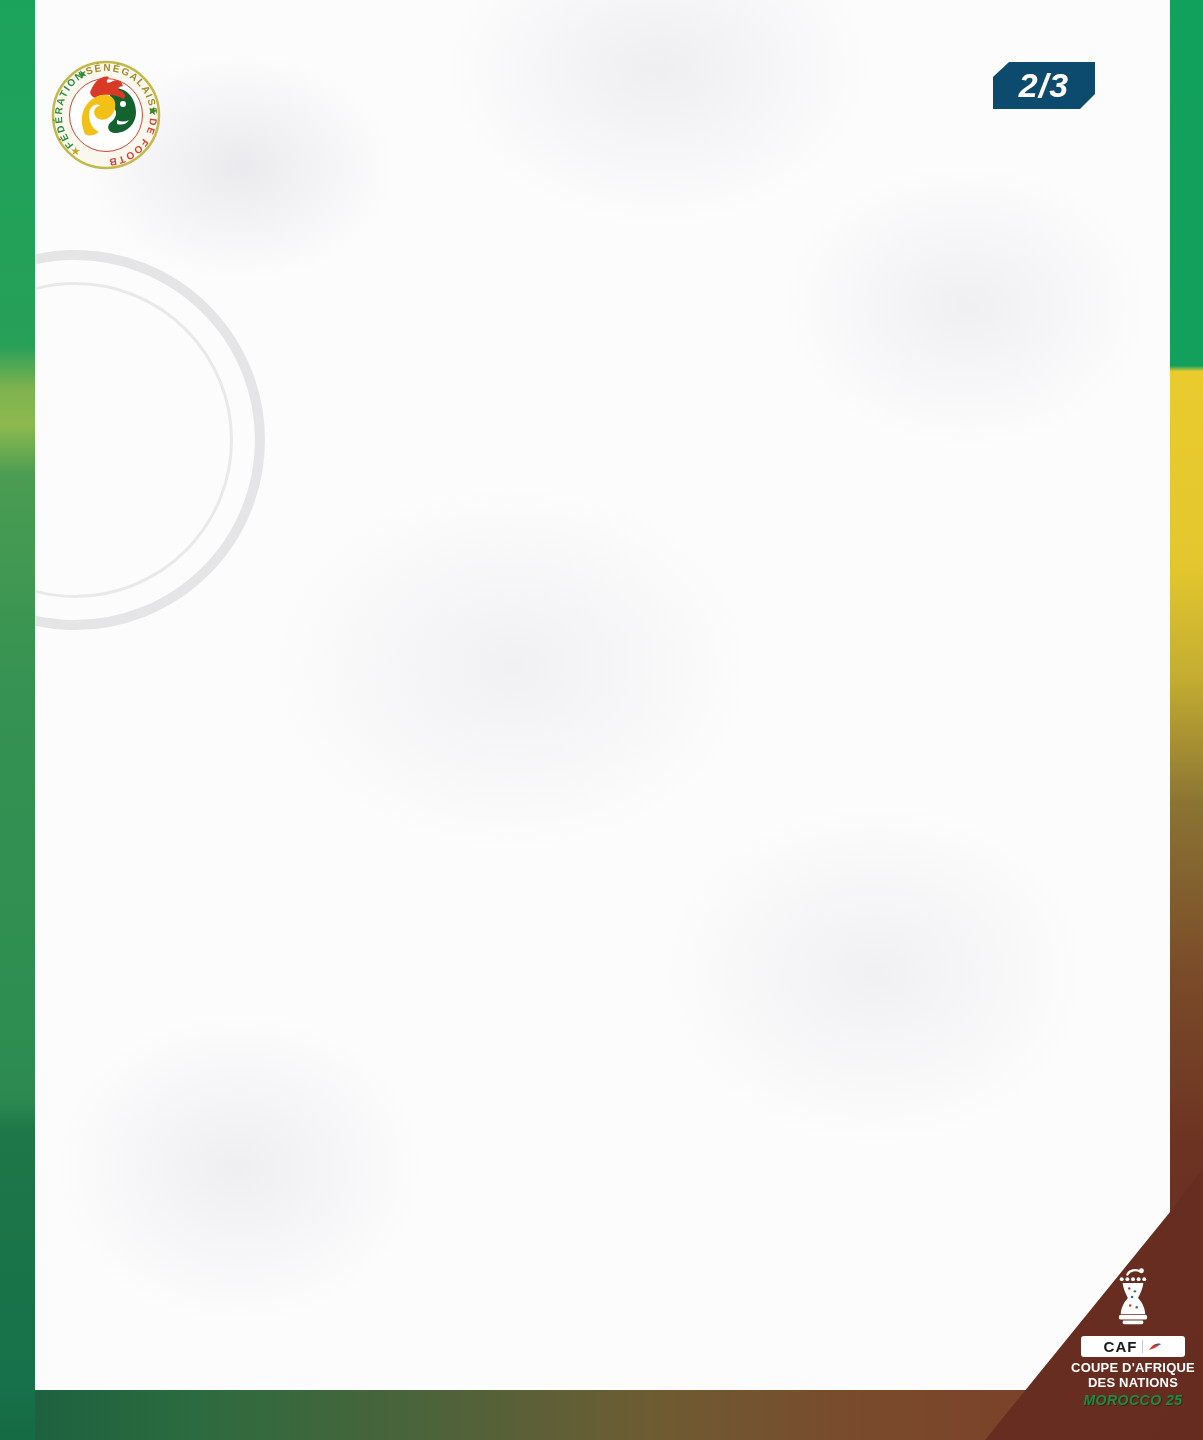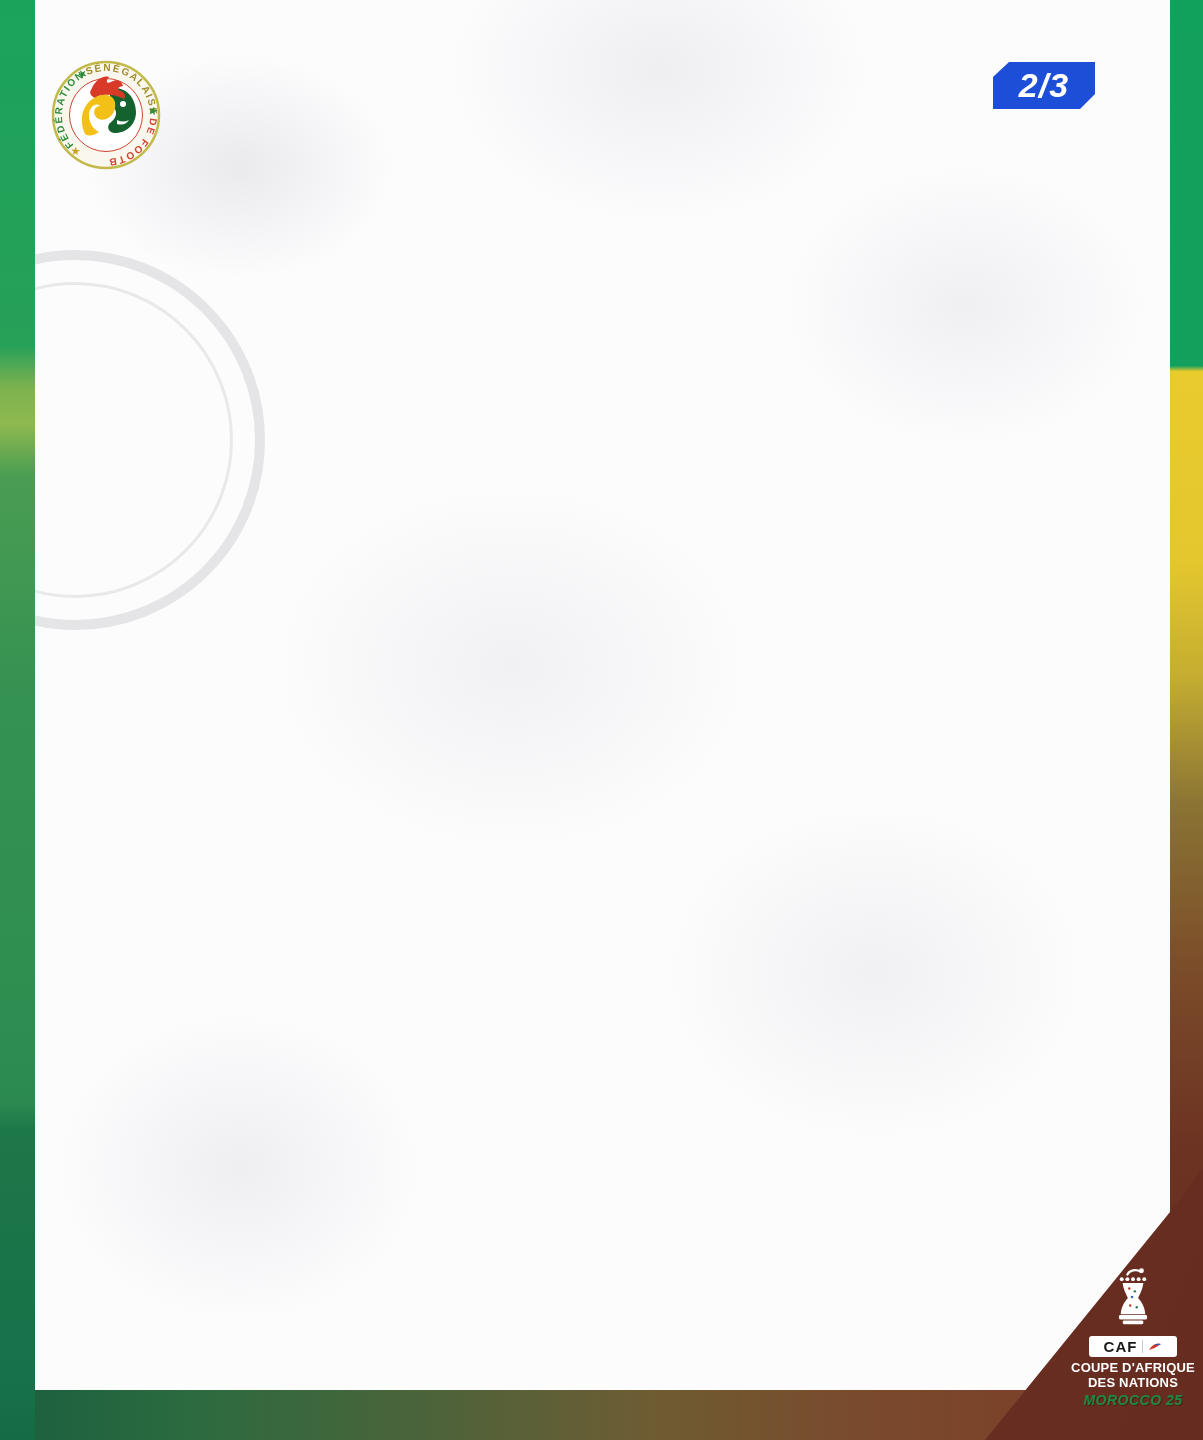--- a/index.html
+++ b/index.html
@@ -44,21 +44,21 @@
   .watermark::after {
     content:""; position:absolute; inset:22px; border-radius:50%;
     border:3px solid rgba(150,150,155,.18);
   }
   
   .fsf-logo { position:absolute; left:51px; top:60px; width:110px; height:110px; z-index:4; }
   .fsf-ring-text { font-family:"Liberation Sans", sans-serif; font-weight:bold; font-size:10px; letter-spacing:1.6px; }
   
   .page-badge {
     position:absolute; left:993px; top:62px; width:102px; height:47px; z-index:4;
-    background:#1d4ed8;
+    background:#0c4a6e;
     clip-path:polygon(16px 0, 100% 0, 100% calc(100% - 15px), calc(100% - 15px) 100%, 0 100%, 0 15px);
     display:flex; align-items:center; justify-content:center;
     color:#fff; font-weight:bold; font-style:italic; font-size:34px; letter-spacing:1px;
   }
   
   .copy {
     position:absolute; left:105px; top:236px; width:1106px;
     transform:scaleX(0.85); transform-origin:0 0;
     color:#141414; font-weight:bold; letter-spacing:-0.5px;
     text-align:justify;
@@ -69,21 +69,21 @@
   .section { margin-bottom:52px; }
   .section:last-child { margin-bottom:0; }
   
   .corner-triangle {
     position:absolute; inset:0; z-index:5;
     background:linear-gradient(293deg,#662c20 0%,#6e3124 45%,#74352a 70%,#6a2f22 100%);
     clip-path:polygon(985px 1440px, 1170px 1212px, 1203px 1168px, 1203px 1440px);
   }
   .caf-logo { position:absolute; left:1050px; top:1266px; width:166px; z-index:6; text-align:center; }
   .caf-box {
-    margin:4px auto 3px auto; width:88px; height:21px; background:#fff; border-radius:3px;
+    margin:4px auto 3px auto; width:104px; height:21px; background:#fff; border-radius:3px;
     display:flex; align-items:center; justify-content:center; gap:5px;
   }
   .caf-box .caf-word { color:#181818; font-weight:bold; font-size:15px; letter-spacing:1px; line-height:1; }
   .caf-box .caf-divider { width:1px; height:13px; background:#c9c9c9; }
   .caf-line { color:#fff; font-weight:bold; font-size:13px; line-height:15px; letter-spacing:.2px; }
   .caf-morocco { margin-top:2px; color:#1e8a41; font-weight:bold; font-style:italic; font-size:14px; letter-spacing:.5px;
                  text-shadow:1px 1px 0 rgba(40,15,10,.45); }
 </style>
 </head>
 <body>

